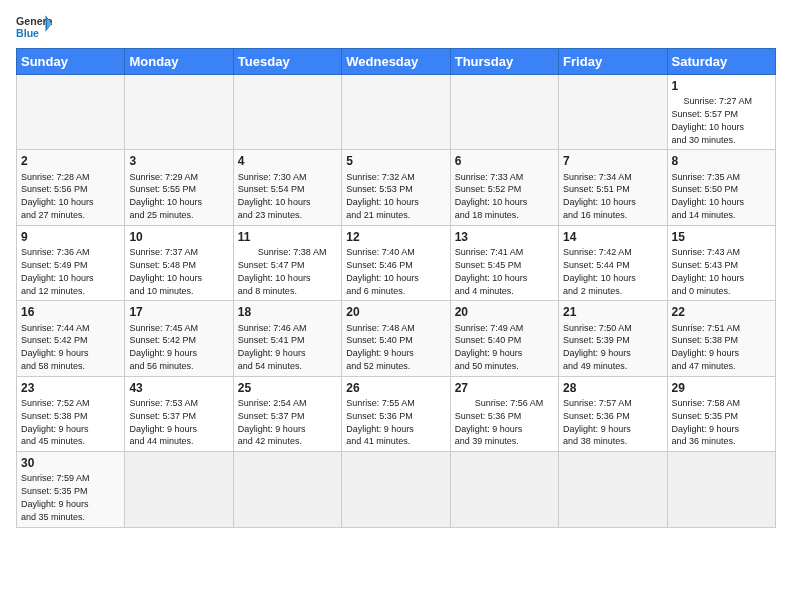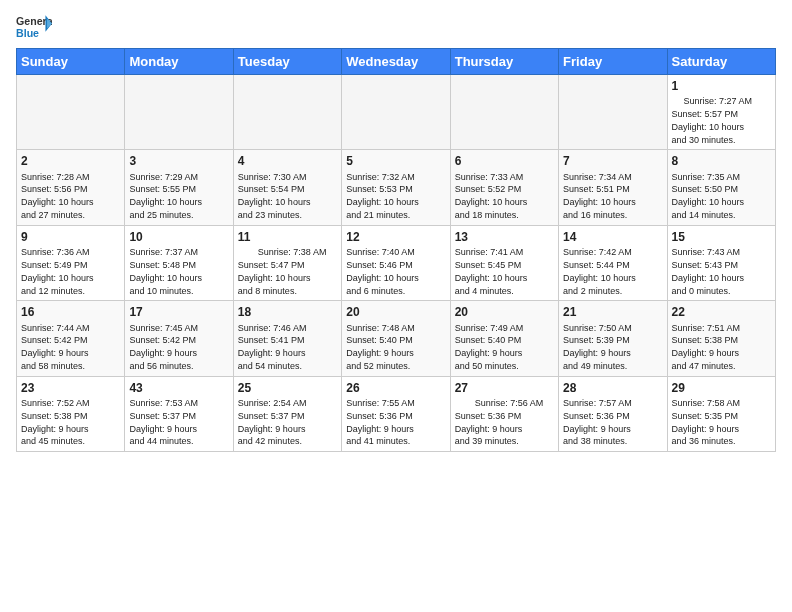--- a/index.html
+++ b/index.html
@@ -246,15 +246,27 @@
 and 39 minutes.</span></td>
           <td><span class="day-number">28</span><span class="day-info" style="white-space: pre-line;">Sunrise: 7:57 AM
 Sunset: 5:36 PM
 Daylight: 9 hours
 and 38 minutes.</span></td>
           <td><span class="day-number">29</span><span class="day-info" style="white-space: pre-line;">Sunrise: 7:58 AM
 Sunset: 5:35 PM
 Daylight: 9 hours
 and 36 minutes.</span></td>
         </tr>
+        <tr>
+          <td><span class="day-number">30</span><span class="day-info" style="white-space: pre-line;">Sunrise: 7:59 AM
+Sunset: 5:35 PM
+Daylight: 9 hours
+and 35 minutes.</span></td>
+          <td class="empty"></td>
+          <td class="empty"></td>
+          <td class="empty"></td>
+          <td class="empty"></td>
+          <td class="empty"></td>
+          <td class="empty"></td>
+        </tr>
       </tbody>
   </table>
 </div>
 
 </body></html>

